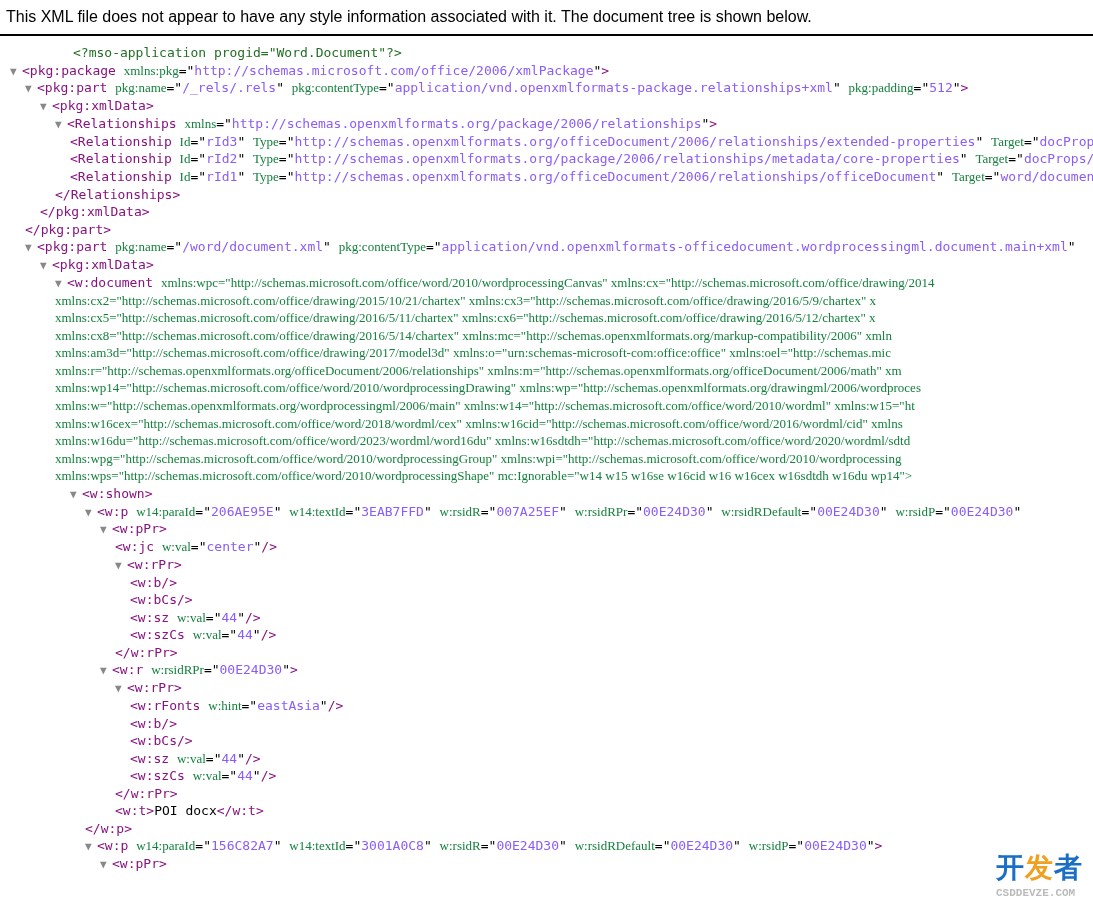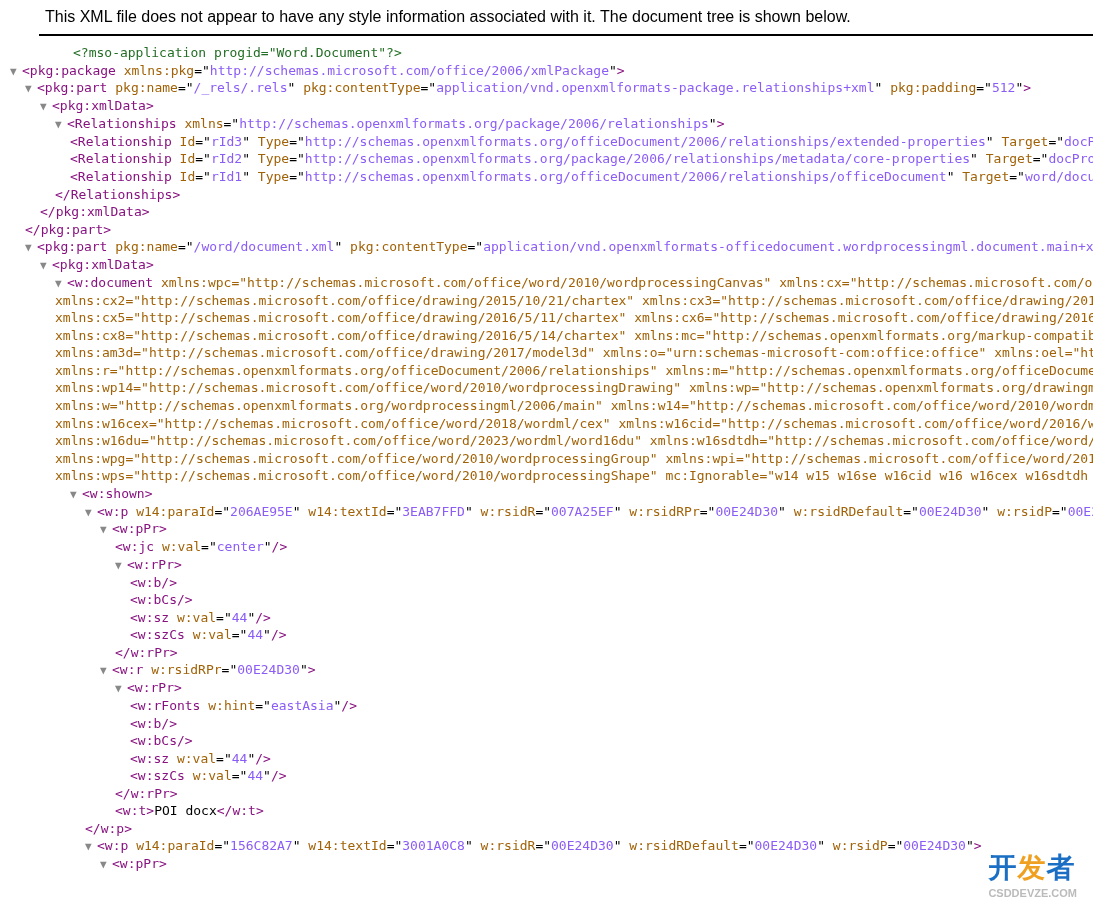--- a/index.html
+++ b/index.html
@@ -9,21 +9,20 @@
     background: #fff;
     font-size: 13px;
     overflow-x: hidden;
   }
   .header {
     padding: 8px 6px;
     font-size: 16px;
     color: #000;
     border-bottom: 2px solid #000;
     margin-bottom: 8px;
-    margin-left: 39px;
   }
   .xml-tree {
     font-family: "Consolas", "Monaco", monospace;
     font-size: 13px;
     line-height: 1.35;
     padding-left: 10px;
     white-space: nowrap;
   }
   .line { display: block; }
   .toggle {
@@ -37,33 +36,33 @@
   }
   .indent-1 { padding-left: 15px; }
   .indent-2 { padding-left: 30px; }
   .indent-3 { padding-left: 45px; }
   .indent-4 { padding-left: 60px; }
   .indent-5 { padding-left: 75px; }
   .indent-6 { padding-left: 90px; }
   .indent-7 { padding-left: 105px; }
   .indent-8 { padding-left: 120px; }
   .tag { color: #881280; }
-  .attr-name { color: #a16207; }
+  .attr-name { color: #15803d; font-family: Liberation Serif, serif; }
   .attr-val { color: #8b5cf6; }
   .pi { color: #236e25; margin-left: 48px; }
   .text { color: #000; }
   .bracket { color: #881280; }
   .watermark {
     position: fixed;
-    right: 16px;
+    right: 10px;
     bottom: 6px;
     font-size: 28px;
     font-weight: bold;
     color: rgba(30, 100, 200, 0.7);
-    font-family: Liberation Sans, sans-serif;
+    font-family: Liberation Mono, monospace;
     letter-spacing: 1px;
     pointer-events: none;
   }
   .watermark .blue { color: #1a6fc4; }
   .watermark .orange { color: #f0a020; }
   .watermark .small { font-size: 11px; color: #bbb; display: block; text-align: left; letter-spacing: 0;}
 </style>
 </head>
 <body>
 

